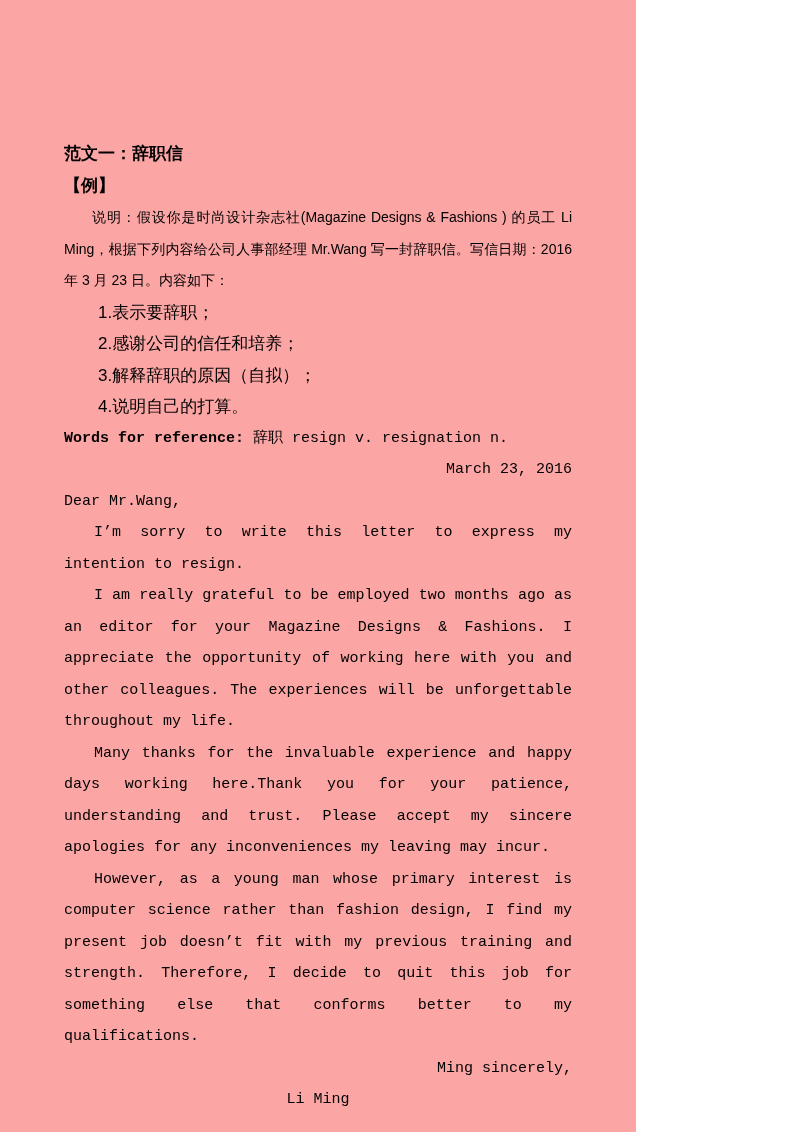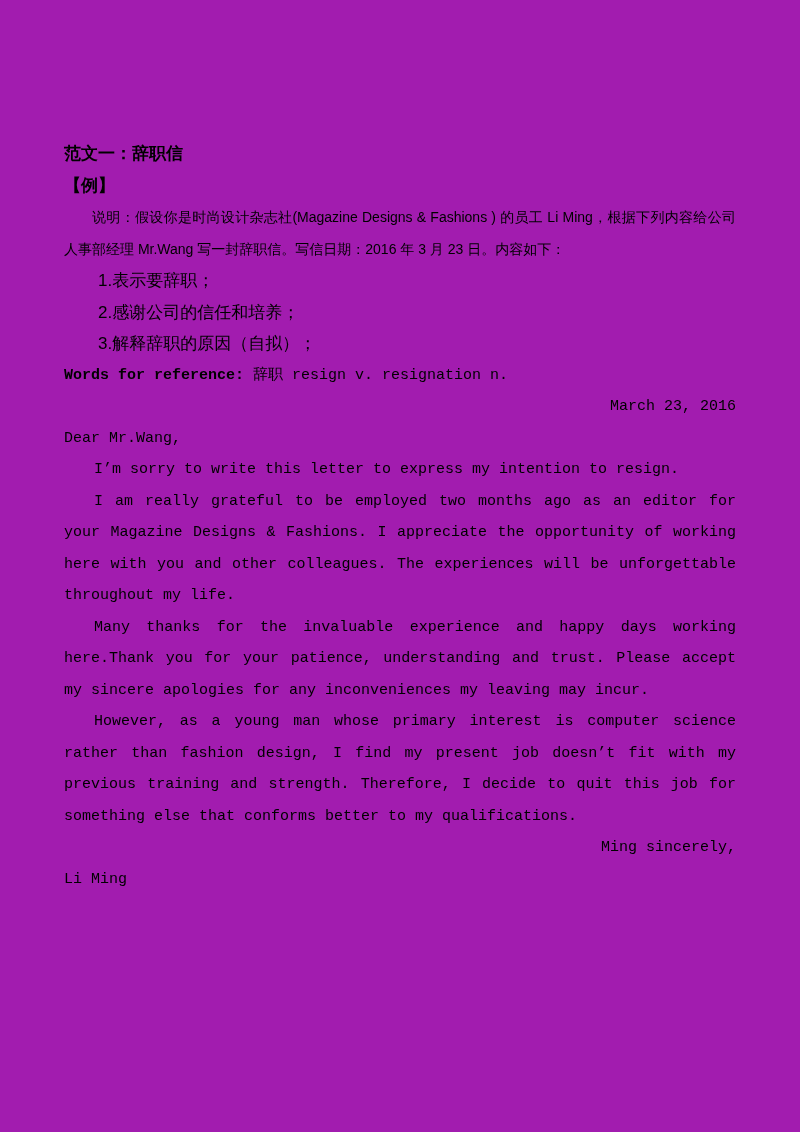--- a/index.html
+++ b/index.html
@@ -2,24 +2,24 @@
 <html><head>
 <meta charset="utf-8">
 <style>
   html, body {
     margin: 0;
     padding: 0;
     background: #ffffff;
   }
   .page {
     position: relative;
-    width: 800px;
+    width: 636px;
     height: 1132px;
     box-sizing: border-box;
-    background: #a21caf;
+    background: #fca5a5;
     color: #000000;
     padding: 138px 64px 12px 64px;
     overflow: hidden;
     font-family: "Liberation Mono", "DejaVu Sans Mono", monospace;
     font-size: 15px;
     line-height: 31.5px;
   }
   .page p, .page h1, .page div.block {
     margin: 0;
     padding: 0;
@@ -63,39 +63,40 @@
   }
   .para {
     text-indent: 2em;
     text-align: justify;
   }
   .closing {
     text-align: right;
     padding-right: 104px;
   }
   .signature {
-    text-align: left;
+    text-align: center;
     padding-right: 104px;
   }
 </style>
 </head>
 <body>
 
 <div class="page">
 
   <h1 class="doc-title">范文一：辞职信</h1>
 
   <div class="block example-label">【例】</div>
 
   <p class="instructions">说明：假设你是时尚设计杂志社(Magazine Designs &amp; Fashions ) 的员工 Li Ming，根据下列内容给公司人事部经理 Mr.Wang 写一封辞职信。写信日期：2016 年 3 月 23 日。内容如下：</p>
 
   <div class="points">
     <p>1.表示要辞职；</p>
     <p>2.感谢公司的信任和培养；</p>
     <p>3.解释辞职的原因（自拟）；</p>
+    <p>4.说明自己的打算。</p>
   </div>
 
   <p class="words-line"><span class="words-label">Words for reference:</span> <span>辞职 resign v.  resignation n.</span></p>
 
   <div class="block letter-date">March 23, 2016</div>
 
   <p class="salutation">Dear Mr.Wang,</p>
 
   <p class="para">I’m sorry to write this letter to express my intention to resign.</p>
 

